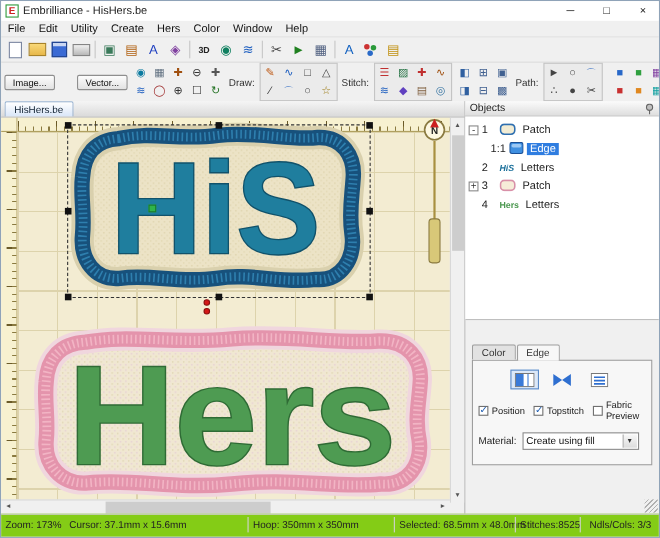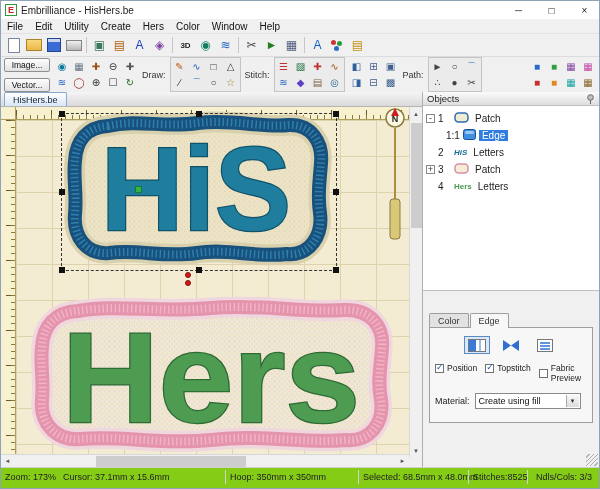--- a/index.html
+++ b/index.html
@@ -25,21 +25,21 @@
   .tbsep { width:1px; height:16px; background:#c6c6c6; margin:0 2px; }
   .icon-3d-view { font-size:8px; font-weight:bold; }
   .icon-new-file::before { content:""; width:10px; height:13px; background:#fff; border:1px solid #7a86a0; }
   .icon-open-folder::before { content:""; width:14px; height:10px; background:linear-gradient(#f8d878,#e8b84a); border:1px solid #a8832a; }
   .icon-save::before { content:""; width:12px; height:12px; background:#3a6ad4; border:1px solid #23448c; box-shadow:inset 0 3px 0 #c9d6f2; }
   .icon-print::before { content:""; width:14px; height:9px; background:linear-gradient(#f0f0f0,#b8b8b8); border:1px solid #848484; }
   .icon-palette::before { content:""; width:5px; height:5px; border-radius:50%; background:#cc3333;
                           box-shadow:6px 1px 0 #2a9a3a, 3px 6px 0 #2a6ac8; margin:-6px 0 0 -8px; }
 
   .toolbar2 { flex:0 0 33px; display:flex; align-items:center; padding:0 3px; gap:4px; border-top:1px solid #dcdcdc; background:#f0f0f0; }
-  .tb2-left { display:flex; flex-direction:column; gap:6px; }
+  .tb2-left { display:flex; gap:20px; }
   .tb2-left button { width:46px; height:14px; font-size:8.5px; background:linear-gradient(#fdfdfd,#e2e2e2);
                      border:1px solid #8f8f8f; border-radius:2px; color:#111; }
   .tb2-group { display:grid; grid-auto-flow:column; grid-template-rows:repeat(2,15px); gap:1px; }
   .tb2-group .tbi { width:16px; height:15px; font-size:10px; }
   .boxed { border:1px solid #c4c4c4; background:#ebebeb; padding:1px; }
   .tb2-label { font-size:9px; color:#333; }
   .tb2-spacer { flex:1; }
 
   
   .workspace { flex:1; display:flex; min-height:0; }
@@ -103,21 +103,21 @@
   .props-body { flex:1; position:relative; padding:21px 6px; }
   .ptabs { display:flex; margin-top:1px; position:relative; z-index:2; }
   .ptab { height:14px; padding:0 8px; font-size:9px; display:flex; align-items:center; color:#333;
           border:1px solid #9e9e9e; border-bottom:none; border-radius:2px 2px 0 0; background:#e2e2e2; margin-right:1px; }
   .ptab.active { background:#f7f7f7; height:15px; margin-bottom:-1px; }
   .ptabpane { border:1px solid #9e9e9e; background:#f7f7f7; padding:8px 5px 6px; height:96px; }
   .estyle-row { display:flex; gap:8px; align-items:center; justify-content:center; margin-bottom:9px; }
   .estyle-btn { width:26px; height:18px; display:flex; align-items:center; justify-content:center;
                 border:1px solid transparent; background:none; }
   .estyle-btn.selected { border:1px solid #5a8ac8; background:#dce8f8; }
-  .cb-row { display:flex; gap:8px; align-items:flex-start; font-size:8.5px; color:#222; margin-bottom:10px; }
+  .cb-row { display:flex; gap:8px; align-items:center; font-size:8.5px; color:#222; margin-bottom:10px; }
   .cb-row label { display:flex; align-items:center; }
   .cb { flex:0 0 9px; width:9px; height:9px; border:1px solid #707070; background:#fff; position:relative; margin-right:3px; }
   .cb.checked::after { content:"✓"; position:absolute; top:-3px; left:0; font-size:9px; color:#1a5ab0; }
   .mat-row { display:flex; align-items:center; gap:5px; font-size:9px; color:#222; }
   .mat-select { width:106px; height:16px; border:1px solid #8a8a8a; background:#fff; display:flex; align-items:center;
                 padding-left:3px; position:relative; font-size:9px; color:#111; }
   .mat-arrow { position:absolute; right:1px; top:1px; bottom:1px; width:13px; background:linear-gradient(#f8f8f8,#dcdcdc);
                border-left:1px solid #aaa; display:flex; align-items:center; justify-content:center; font-size:7px; color:#333; }
   .resize-grip { position:absolute; right:1px; bottom:1px; width:12px; height:12px;
                  background:repeating-linear-gradient(135deg,transparent 0 2px,#b0b0b0 2px 3px); }

